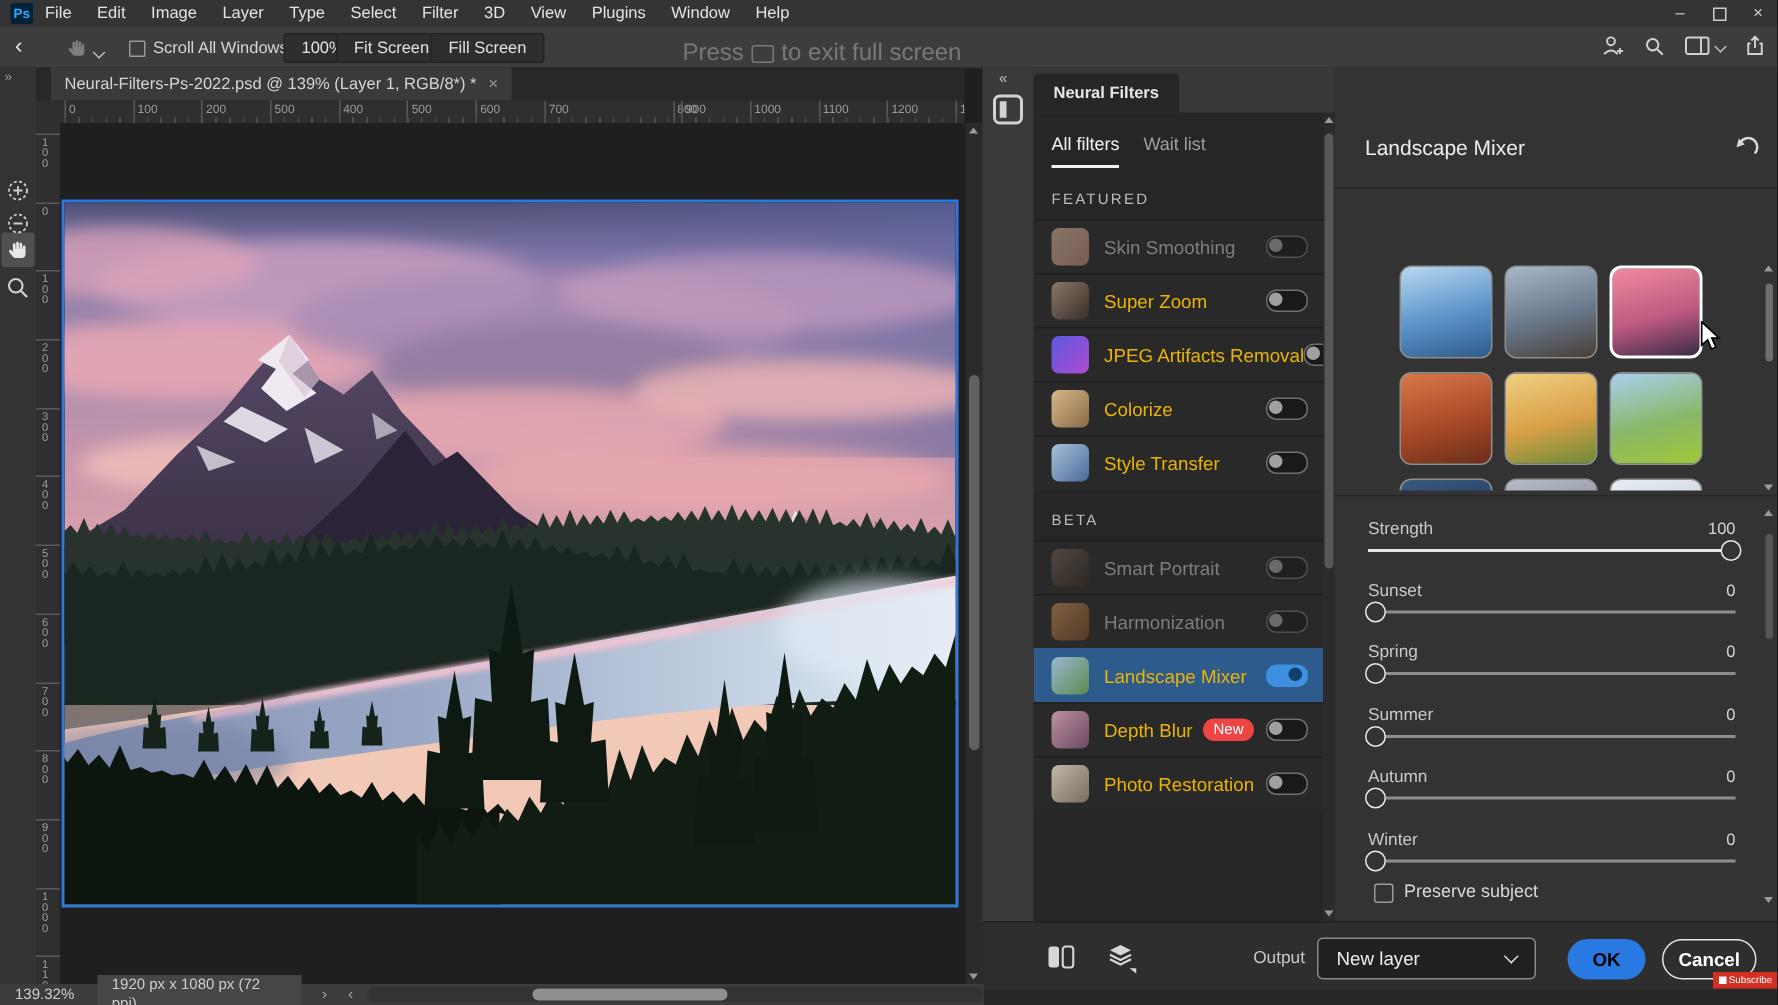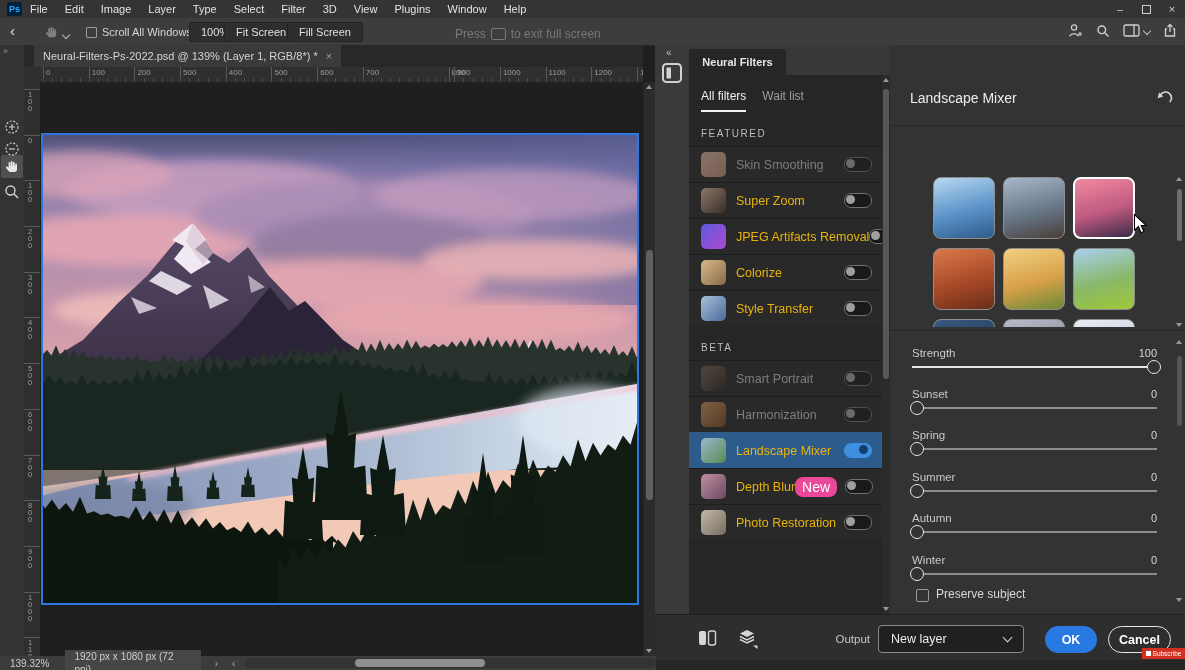--- a/index.html
+++ b/index.html
@@ -21,21 +21,21 @@
   
   .optionsbar{left:0;top:18px;width:1185px;height:27px;background:#3d3d3d;border-bottom:1px solid #262626;}
   .ob-back{left:10px;top:4px;font-size:15px;color:#e8e8e8;}
   .ob-hand{left:44px;top:6px;opacity:.45;}
   .ob-caret{left:63px;top:14px;}
   .chev{display:inline-block;width:5px;height:5px;border-right:1.4px solid #bdbdbd;border-bottom:1.4px solid #bdbdbd;transform:rotate(45deg);}
   .ob-check{left:86px;top:9px;width:9px;height:9px;border:1px solid #9a9a9a;border-radius:1px;}
   .ob-checklabel{left:102px;top:8px;font-size:11px;color:#d6d6d6;}
   .ob-btn{position:absolute;top:4px;height:18px;line-height:18px;padding:0 11px;background:#2e2e2e;border:1px solid #242424;
           border-radius:2px;font-size:11px;color:#e0e0e0;text-align:center;}
-  .ob-hint{left:455px;top:9px;font-size:12px;color:#787878;display:flex;align-items:center;gap:5px;}
+  .ob-hint{left:455px;top:9px;font-size:16px;color:#787878;display:flex;align-items:center;gap:5px;}
   .keybox{display:inline-block;width:13px;height:10px;border:1px solid #787878;border-radius:2px;}
   .ob-icons{right:8px;top:5px;display:flex;gap:13px;align-items:center;position:absolute;}
 
   
   .tools-strip{left:0;top:45px;width:24px;height:611px;background:#333;}
   .tools-expand{left:3px;top:46px;font-size:9px;color:#9a9a9a;letter-spacing:-1px;}
   .tool{position:absolute;left:4px;width:16px;height:16px;}
   .tool-sel{position:absolute;left:1px;top:110px;width:22px;height:23px;background:#505050;border-radius:2px;}
   .doc-tabbar{left:24px;top:45px;width:619px;height:22px;background:#282828;}
   .doc-tab{left:10px;top:0;height:22px;padding:0 9px;background:#3a3a3a;display:flex;align-items:center;gap:8px;
@@ -80,21 +80,21 @@
   .fp-tabs .t{padding-bottom:7px;color:#9e9e9e;}
   .fp-tabs .t.active{color:#f2f2f2;border-bottom:2px solid #f2f2f2;}
   .fsection{margin:16px 12px 7px;font-size:10px;letter-spacing:1.5px;color:#bdbdbd;}
   .frow{height:35px;display:flex;align-items:center;padding:0 10px 0 12px;border-top:1px solid #1e1e1e;background:#292929;}
   .frow.selected{background:#2d5c8c;border-top-color:#2d5c8c;}
   .fthumb{width:25px;height:25px;border-radius:5px;margin-right:10px;flex:none;}
   .flabel{flex:1;font-size:12.5px;color:#eab308;white-space:nowrap;}
   .frow.disabled .flabel{color:#7d7d7d;}
   .frow.disabled .fthumb{opacity:.5;}
   .frow.disabled .ftoggle{opacity:.55;}
-  .fbadge{background:#ec4899;color:#fff;font-size:14px;padding:2px 7px;border-radius:8px;margin-right:8px;}
+  .fbadge{background:#ef4444;color:#fff;font-size:10px;padding:2px 7px;border-radius:8px;margin-right:8px;}
   .ftoggle{position:relative;width:26px;height:13px;border-radius:7px;background:#191919;border:1px solid #707070;flex:none;}
   .ftoggle .knob{position:absolute;left:1px;top:1px;width:9px;height:9px;border-radius:50%;background:#a0a0a0;}
   .ftoggle.on{background:#3f8fe0;border-color:#3f8fe0;}
   .ftoggle.on .knob{left:14px;background:#123e6e;}
 
   
   .settings-panel{left:890px;top:45px;width:295px;height:569px;background:#333;}
   .sp-title{left:20px;top:45px;font-size:14px;color:#ececec;}
   .sp-reset{left:266px;top:46px;}
   .sp-divider{left:0;top:80px;width:295px;height:1px;background:#272727;}
@@ -120,21 +120,21 @@
   .sp-sthumb{position:absolute;left:2px;top:16px;width:5px;height:70px;background:#565656;border-radius:3px;}
 
   
   .footerbar{left:656px;top:614px;width:529px;height:46px;background:#2e2e2e;border-top:1px solid #1f1f1f;}
   .footer-strip{left:656px;top:660px;width:529px;height:10px;background:#262626;}
   .fb-output{left:152px;top:18px;width:62px;font-size:11.5px;color:#c8c8c8;text-align:right;}
   .fb-select{left:222px;top:10px;width:146px;height:28px;background:#202020;border:1px solid #8a8a8a;border-radius:4px;
              box-sizing:border-box;display:flex;align-items:center;font-size:12.5px;color:#ececec;padding:0 12px;}
   .fb-select .chev{margin-left:auto;width:6px;height:6px;margin-top:-3px;border-color:#d8d8d8;}
   .btn-ok{left:389px;top:11px;width:52px;height:27px;background:#2879e2;border-radius:14px;display:flex;align-items:center;
-          justify-content:center;font-size:12.5px;font-weight:bold;color:#ffffff;}
+          justify-content:center;font-size:12.5px;font-weight:bold;color:#000000;}
   .btn-cancel{left:452px;top:11px;width:63px;height:27px;border:1.5px solid #e6e6e6;border-radius:14px;box-sizing:border-box;
           display:flex;align-items:center;justify-content:center;font-size:12.5px;font-weight:bold;color:#fff;}
   .watermark{left:1142px;top:648px;width:43px;height:11px;background:#d32f23;color:#fff;font-size:6.5px;
              display:flex;align-items:center;justify-content:center;gap:2px;}
   .watermark:before{content:"";width:5px;height:5px;background:#fff;display:inline-block;}
 
   .cursor{left:1133px;top:214px;}
 </style>
 </head>
 <body>

